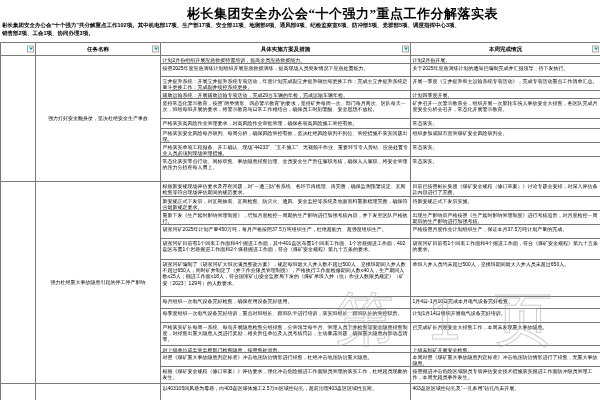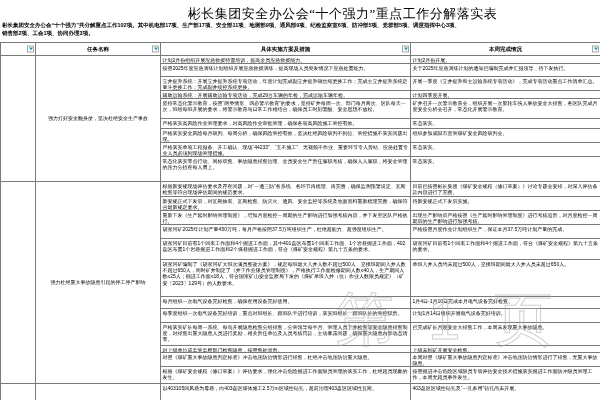--- a/index.html
+++ b/index.html
@@ -4,21 +4,21 @@
 <style>
   html,body{margin:0;padding:0;}
   body{
     width:600px;height:400px;overflow:hidden;position:relative;
     background:#ffffff;color:#000;
     font-family:"Liberation Sans", sans-serif;
   }
   .title{
     position:absolute;top:5px;left:85px;width:515px;
     text-align:center;font-family:"Liberation Serif", serif;
-    font-size:13px;font-weight:normal;letter-spacing:0.5px;white-space:nowrap;
+    font-size:13px;font-weight:bold;letter-spacing:0.5px;white-space:nowrap;
   }
   .summary{
     position:absolute;left:2px;width:596px;
     font-size:5.5px;font-weight:bold;line-height:8px;
     white-space:nowrap;overflow:hidden;
   }
   #summary1{top:21px;}
   #summary2{top:29px;}
   .grid{
     position:absolute;top:42px;left:0;width:600px;

